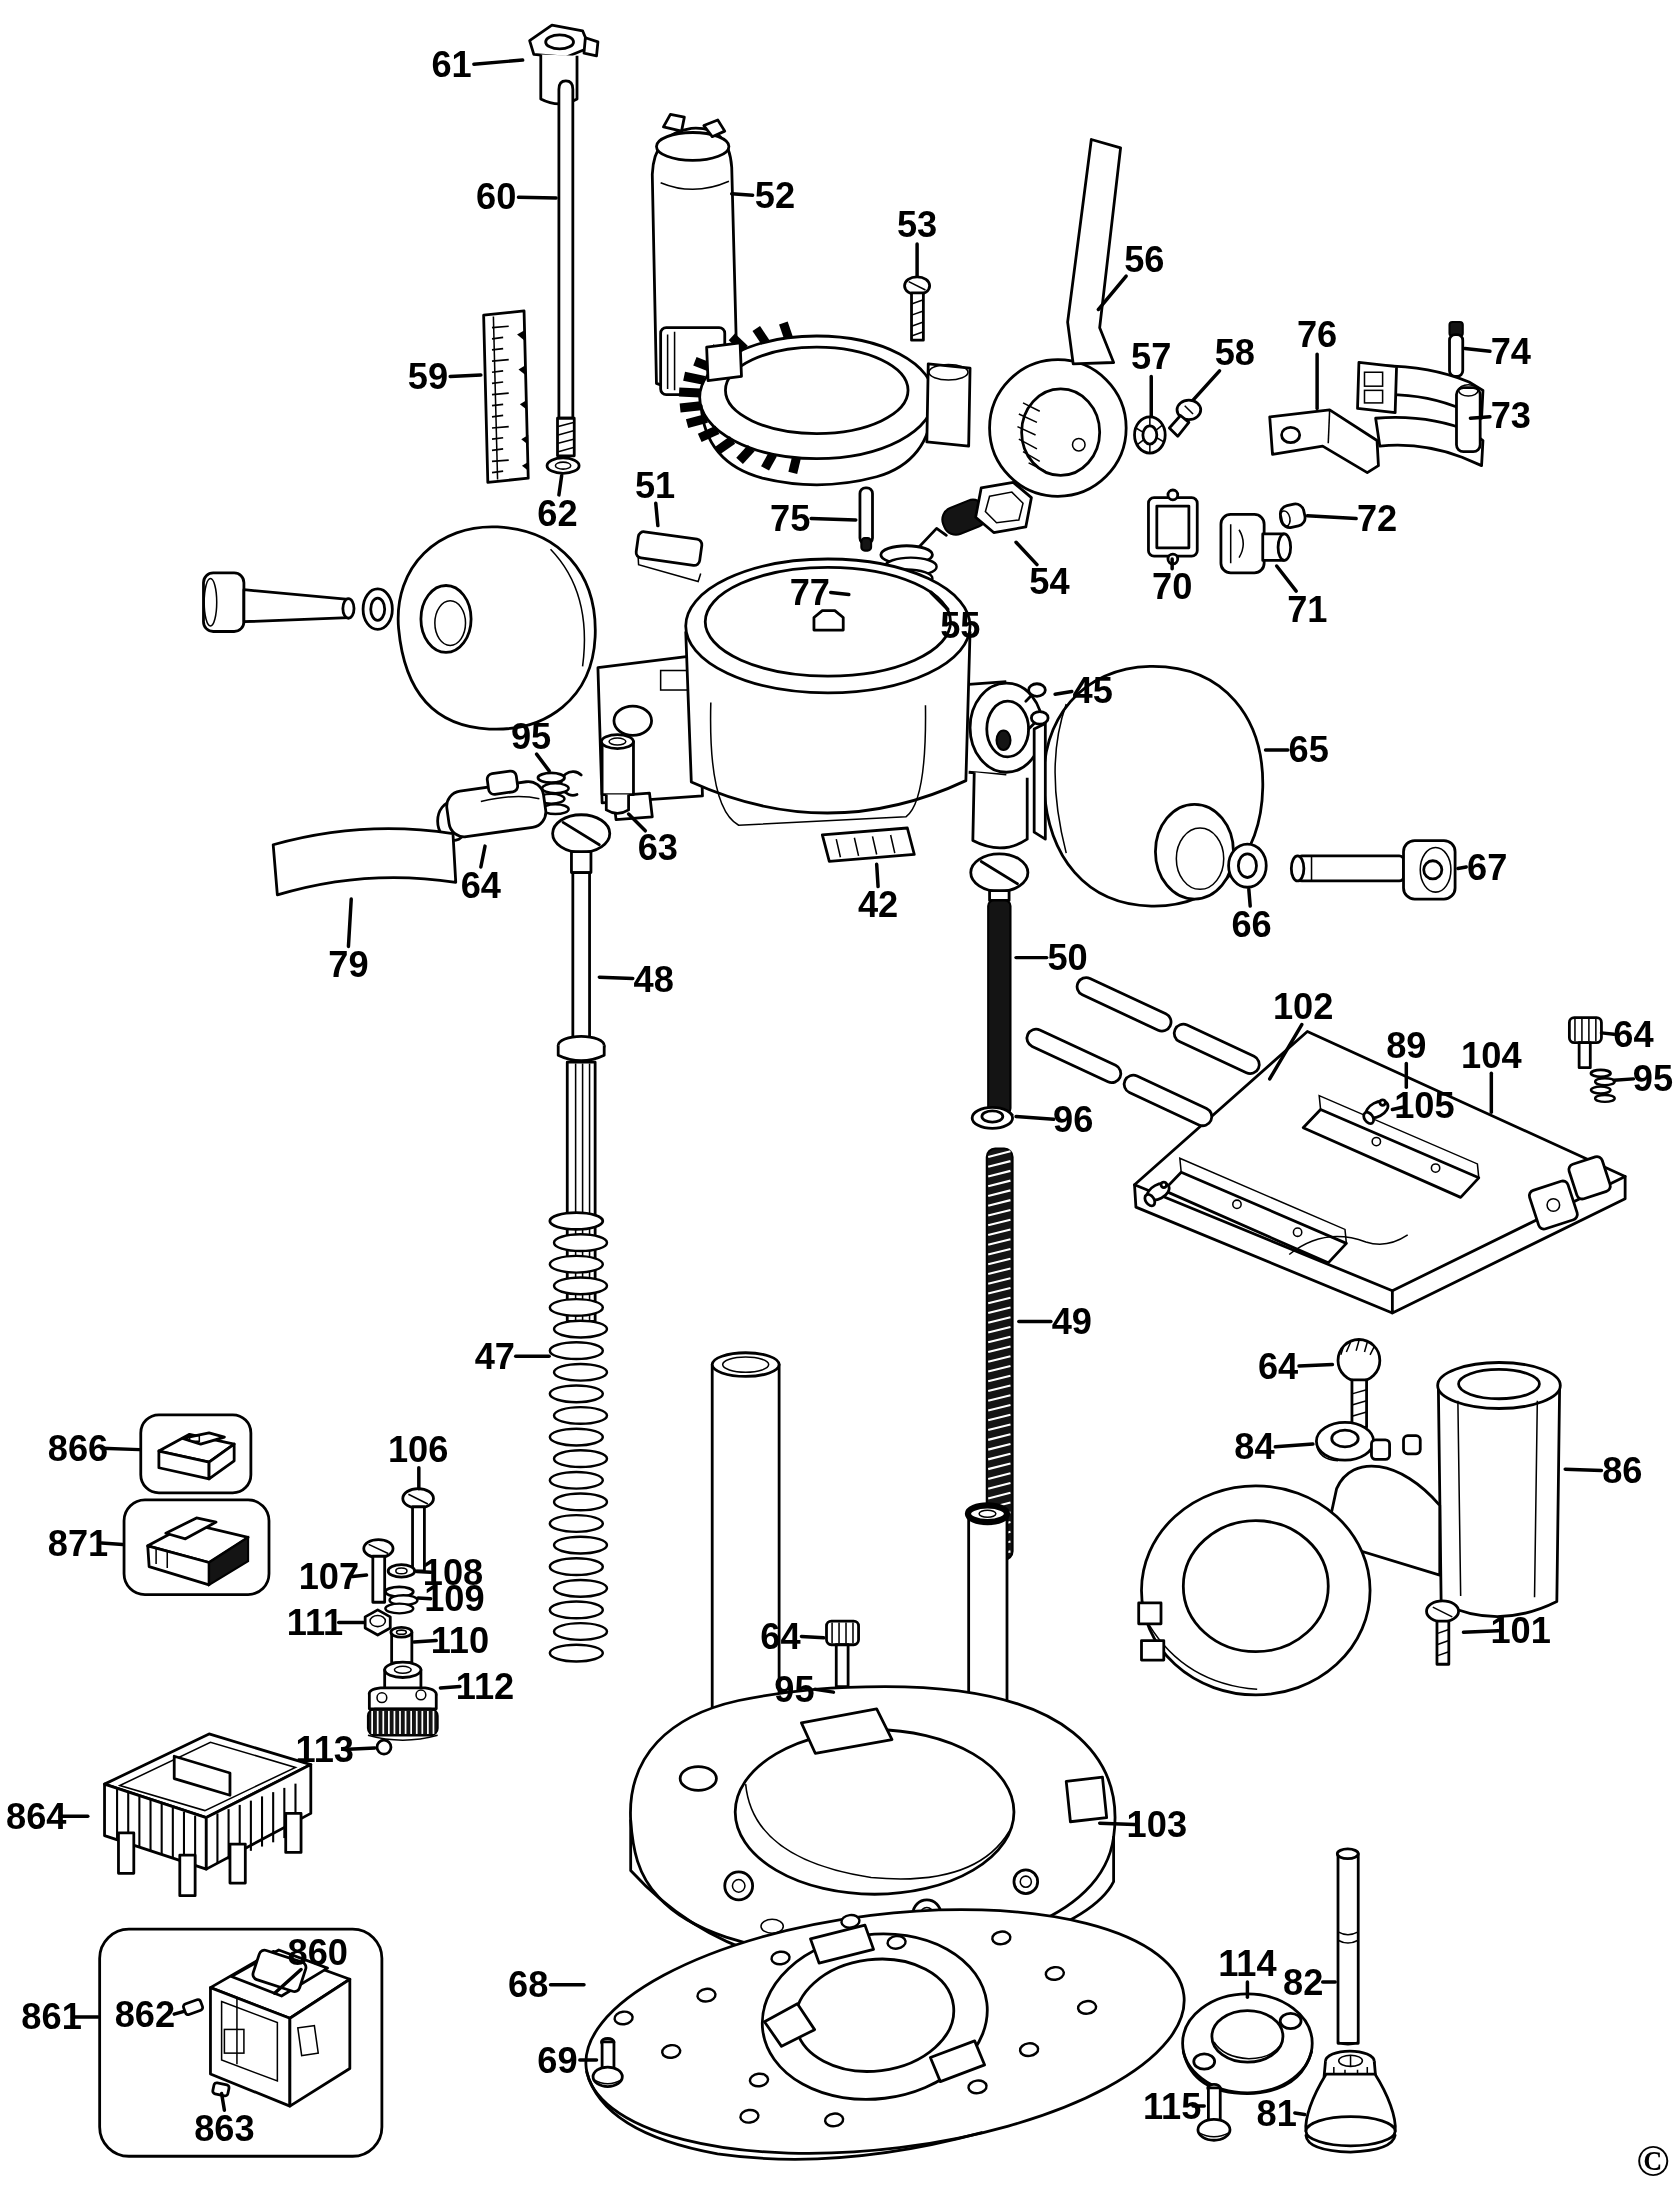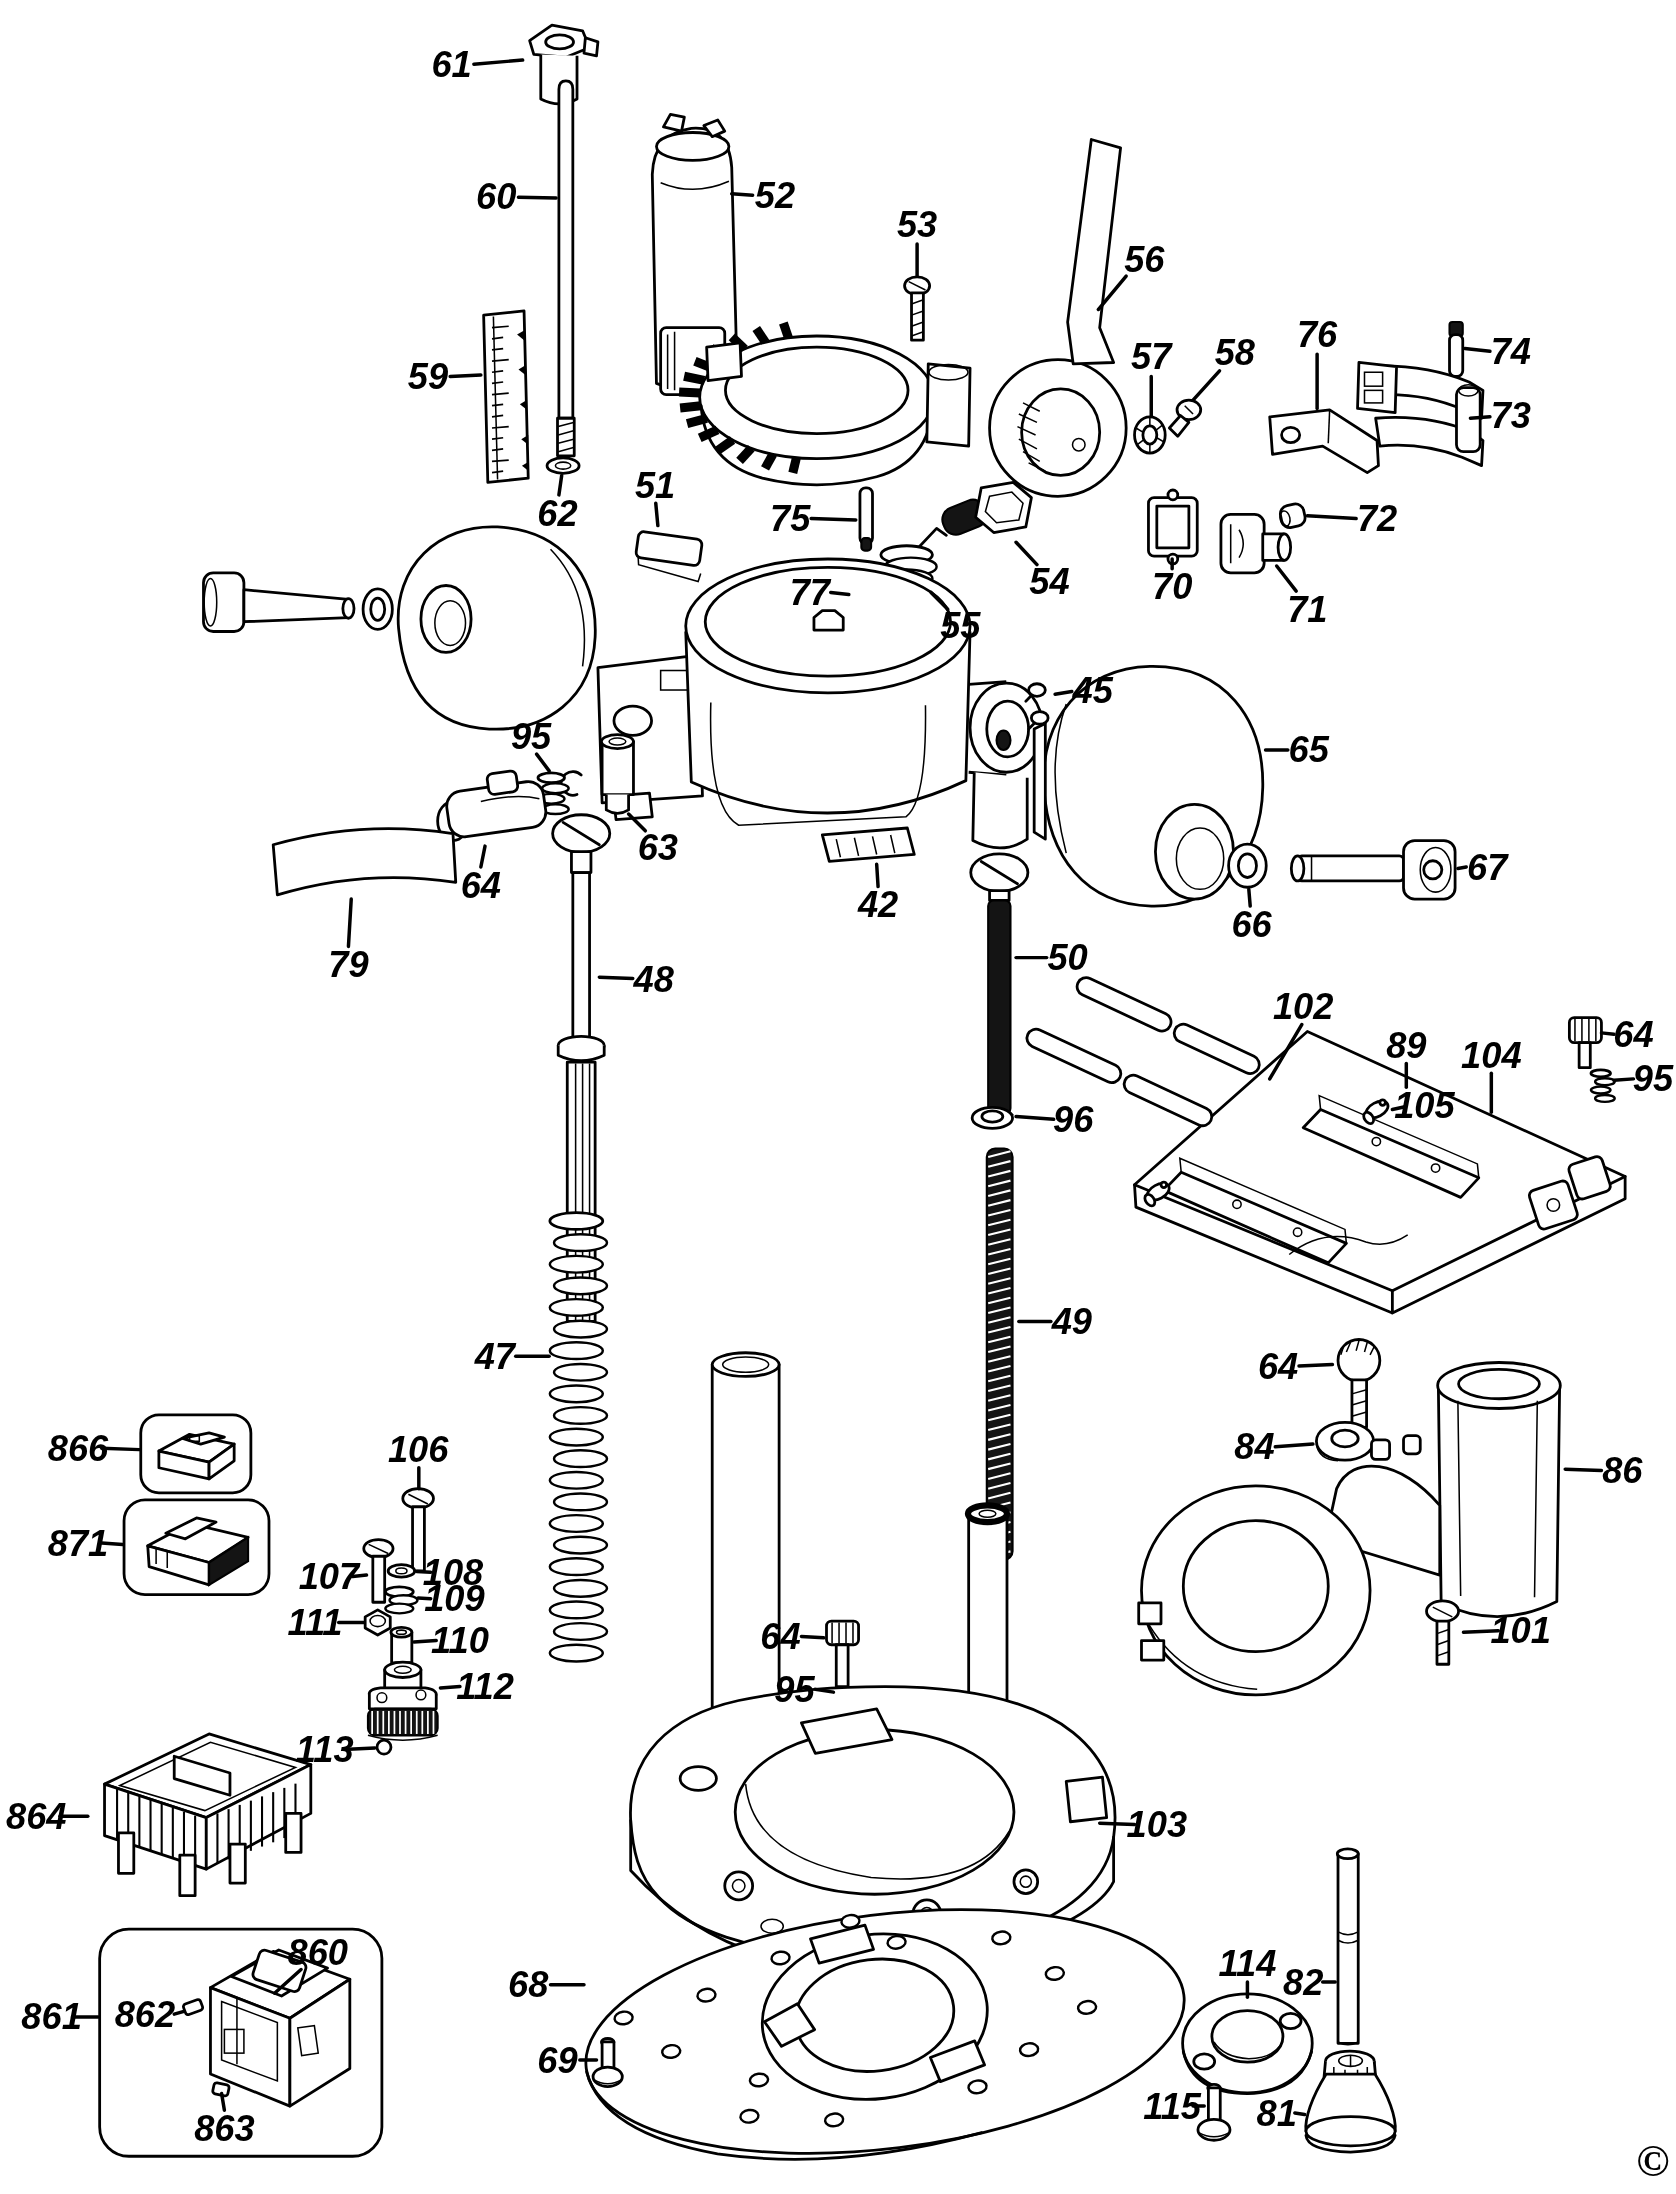--- a/index.html
+++ b/index.html
@@ -1,16 +1,16 @@
 <!DOCTYPE html>
 <html style="font-size:11px"><head>
 <meta charset="utf-8">
 <style>
   html,body{margin:0;padding:0;background:#fff;}
-  .stage{position:relative;width:1676px;height:2194px;background:#fff;overflow:hidden;font-style:italic;}
+  .stage{position:relative;width:1676px;height:2194px;background:#fff;overflow:hidden;}
   svg{position:absolute;left:0;top:0;}
   svg *{vector-effect:none;}
   .ln{stroke:#000;stroke-width:4;fill:none;stroke-linecap:round;stroke-linejoin:round;}
   .w{stroke:#000;stroke-width:4;fill:#fff;stroke-linejoin:round;}
   .dk{stroke:#000;stroke-width:3;fill:#141414;}
   .thin{stroke:#000;stroke-width:2.2;fill:none;}
   .lead{stroke:#000;stroke-width:5;fill:none;stroke-linecap:round;}
   .lbl{font-family:"Liberation Sans",sans-serif;font-weight:700;font-size:52px;fill:#000;}
 </style>
 </head>

